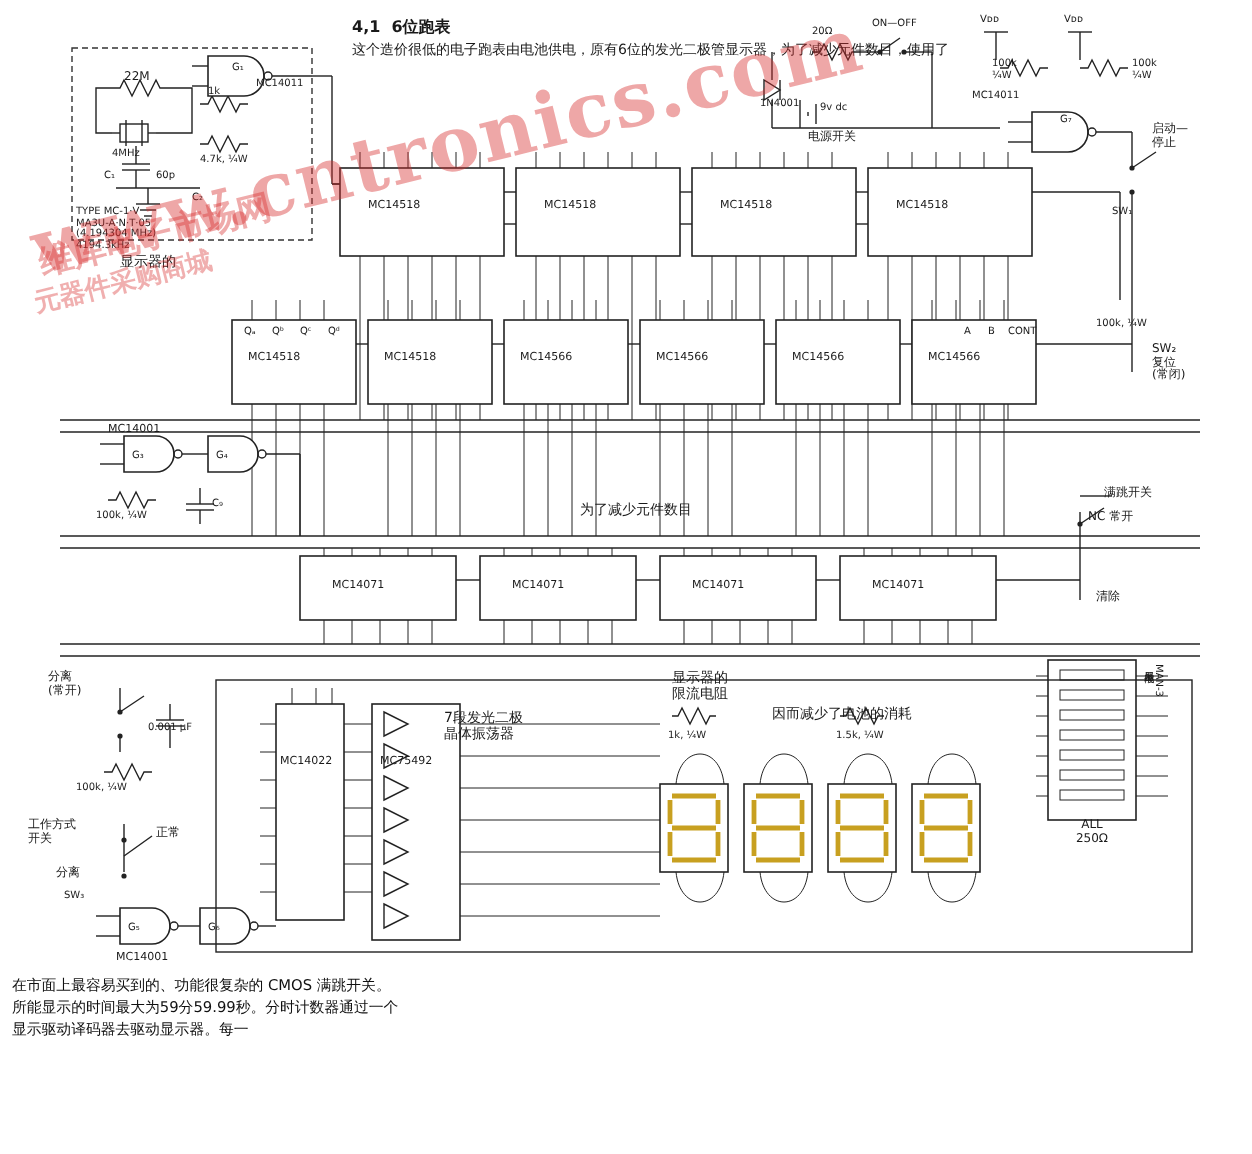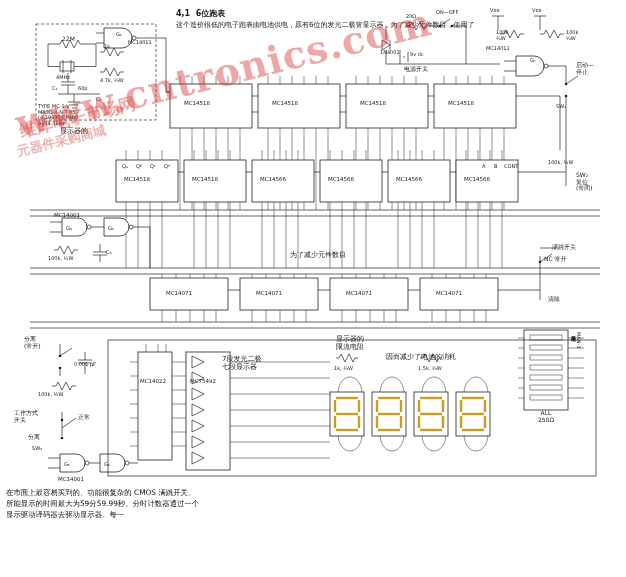--- a/index.html
+++ b/index.html
@@ -608,21 +608,21 @@
   <div class="t f6" style="left:28px;top:434px;">分离</div>
   <div class="t f5" style="left:32px;top:446px;">SW₃</div>
   <div class="t f55" style="left:58px;top:476px;">MC14001</div>
   <div class="t f5" style="left:64px;top:462px;">G₅</div>
   <div class="t f5" style="left:104px;top:462px;">G₆</div>
 
   <div class="t f55" style="left:140px;top:378px;">MC14022</div>
   <div class="t f55" style="left:190px;top:378px;">MC75492</div>
 
   <div class="t f7" style="left:222px;top:356px;">7段发光二极
-七段显示器</div>
+晶体振荡器</div>
   <div class="t f7" style="left:336px;top:336px;">显示器的
 限流电阻</div>
   <div class="t f5" style="left:334px;top:366px;">1k, ¼W</div>
   <div class="t f5" style="left:418px;top:366px;">1.5k, ¼W</div>
   <div class="t f7" style="left:386px;top:354px;">因而减少了电池的消耗</div>
   <div class="t f6 ctr" style="left:524px;top:410px;width:44px;">ALL
 250Ω</div>
   <div class="t f5" style="left:570px;top:332px;writing-mode:vertical-rl;">MAN-3
 七段显示器</div>
 

